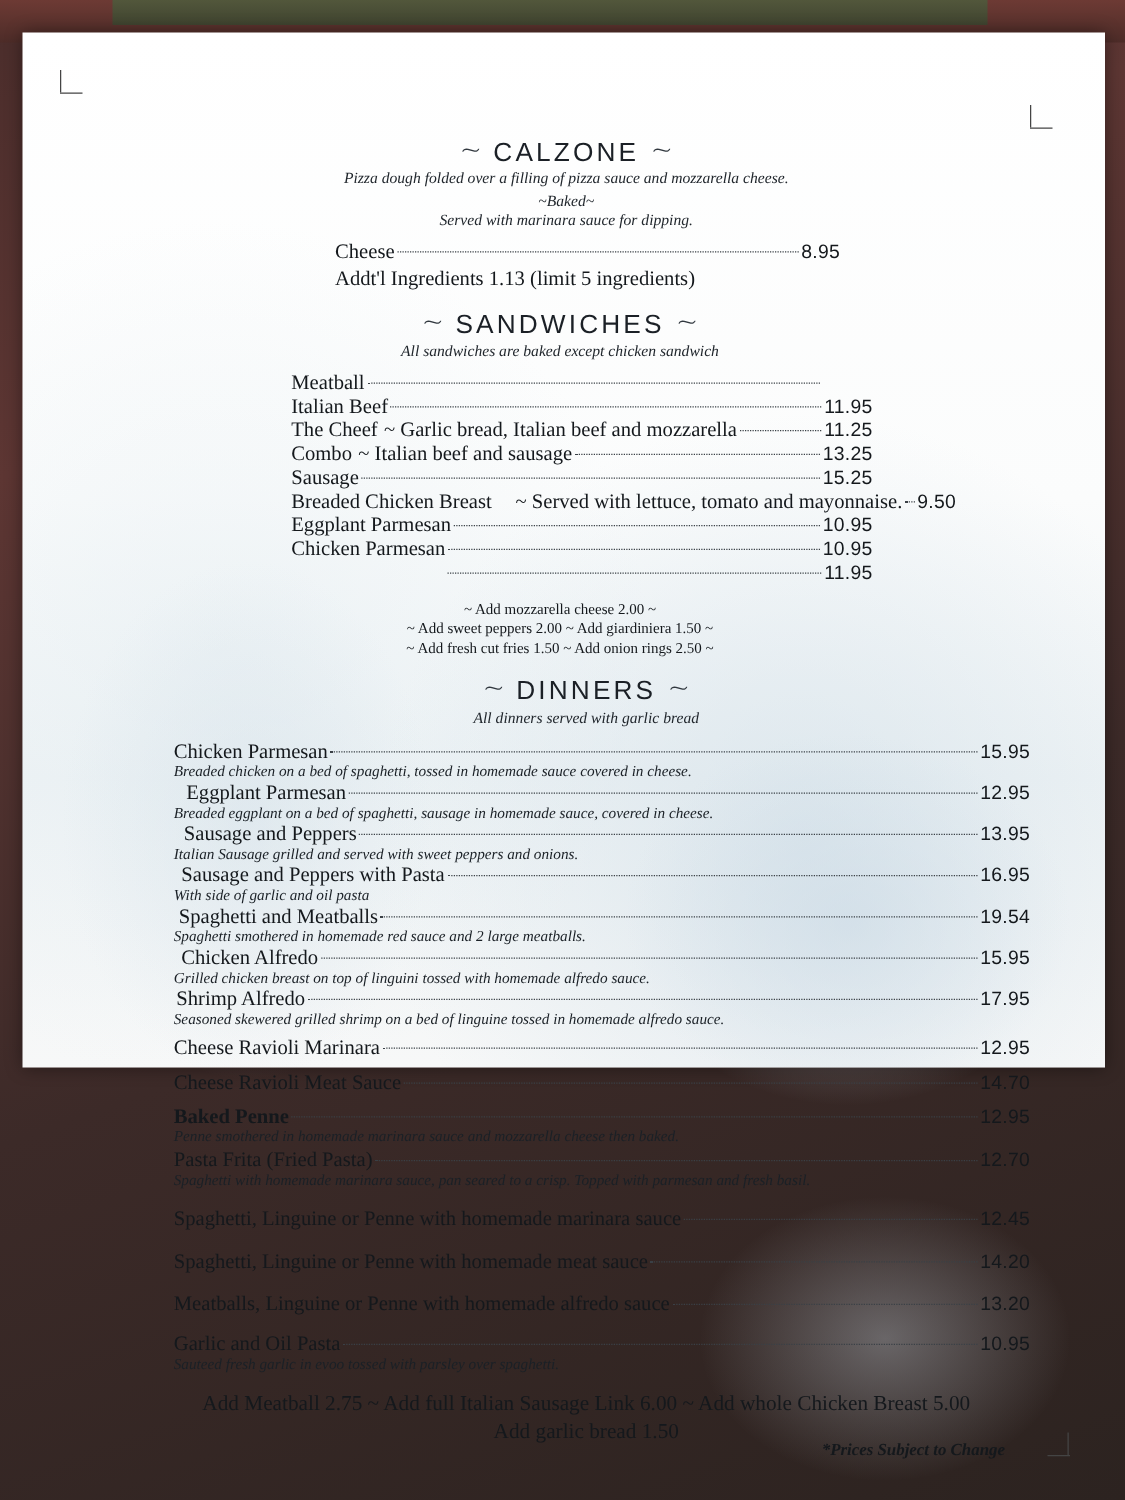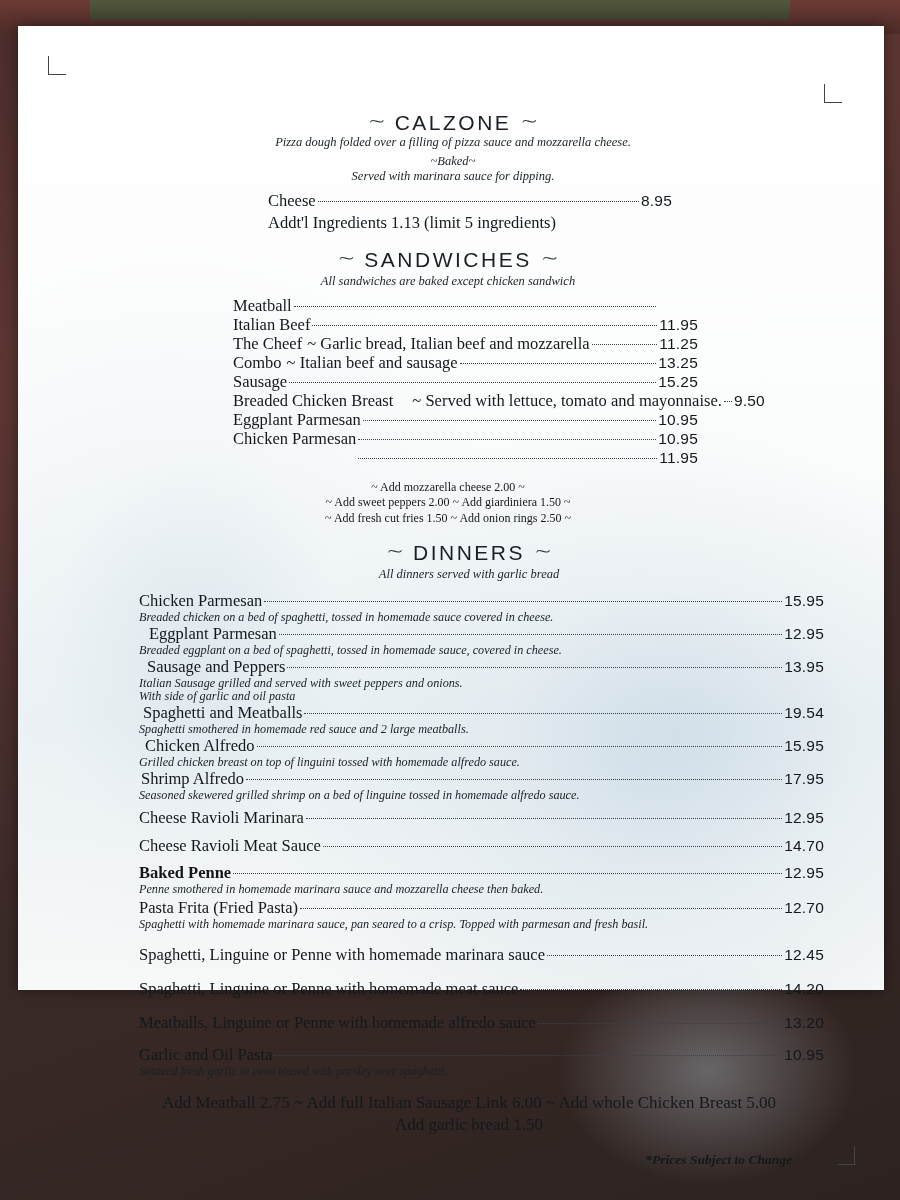--- a/index.html
+++ b/index.html
@@ -31,21 +31,21 @@
     background: linear-gradient(180deg, #4f5a3c 0%, #3d4630 100%);
     opacity: .9;
   }
 
   
   .page {
     position: absolute;
     left: 18px;
     top: 26px;
     width: 866px;
-    height: 964px;
+    height: 828px;
     background:
       radial-gradient(circle at 72% 78%, rgba(205,220,230,.55) 0%, rgba(255,255,255,0) 38%),
       radial-gradient(circle at 18% 60%, rgba(225,235,240,.45) 0%, rgba(255,255,255,0) 40%),
       linear-gradient(180deg, #ffffff 0%, #fbfcfc 45%, #eef3f5 72%, #f7f8f8 100%);
     box-shadow: 0 0 14px rgba(0,0,0,.45);
   }
   .sheen {
     position: absolute;
     pointer-events: none;
   }
@@ -133,21 +133,21 @@
     line-height: 1.32;
   }
 
   .addon-line {
     font-size: 17px;
     text-align: center;
     line-height: 1.3;
   }
   .prices-note {
     position: absolute;
-    right: 92px;
+    right: 80px;
     bottom: 26px;
     font-style: italic;
     font-weight: bold;
     font-size: 13.5px;
   }
 
   
   .blk { position: absolute; }
 </style>
 </head>
@@ -270,33 +270,38 @@
             </div>
           <div class="note">Breaded chicken on a bed of spaghetti, tossed in homemade sauce covered in cheese.</div>
         </div>
 
         <div style="padding-left:10px;">
           <div class="row">
               <span class="nm">Eggplant Parmesan</span>
               <span class="leader"></span>
               <span class="pr">12.95</span>
             </div>
-          <div class="note" style="margin-left:-10px;">Breaded eggplant on a bed of spaghetti, tossed in homemade sauce, covered in cheese.</div>
+          <div class="note" style="margin-left:-10px;">Breaded eggplant on a bed of spaghetti, sausage in homemade sauce, covered in cheese.</div>
         </div>
 
         <div style="padding-left:8px;">
           <div class="row">
               <span class="nm">Sausage and Peppers</span>
               <span class="leader"></span>
               <span class="pr">13.95</span>
             </div>
           <div class="note" style="margin-left:-8px;">Italian Sausage grilled and served with sweet peppers and onions.</div>
         </div>
 
         <div style="padding-left:6px;">
+          <div class="row">
+              <span class="nm">Sausage and Peppers with Pasta</span>
+              <span class="leader"></span>
+              <span class="pr">16.95</span>
+            </div>
           <div class="note" style="margin-left:-6px;">With side of garlic and oil pasta</div>
         </div>
 
         <div style="padding-left:4px;">
           <div class="row">
               <span class="nm">Spaghetti and Meatballs</span>
               <span class="leader"></span>
               <span class="pr">19.54</span>
             </div>
           <div class="note" style="margin-left:-4px;">Spaghetti smothered in homemade red sauce and 2 large meatballs.</div>

